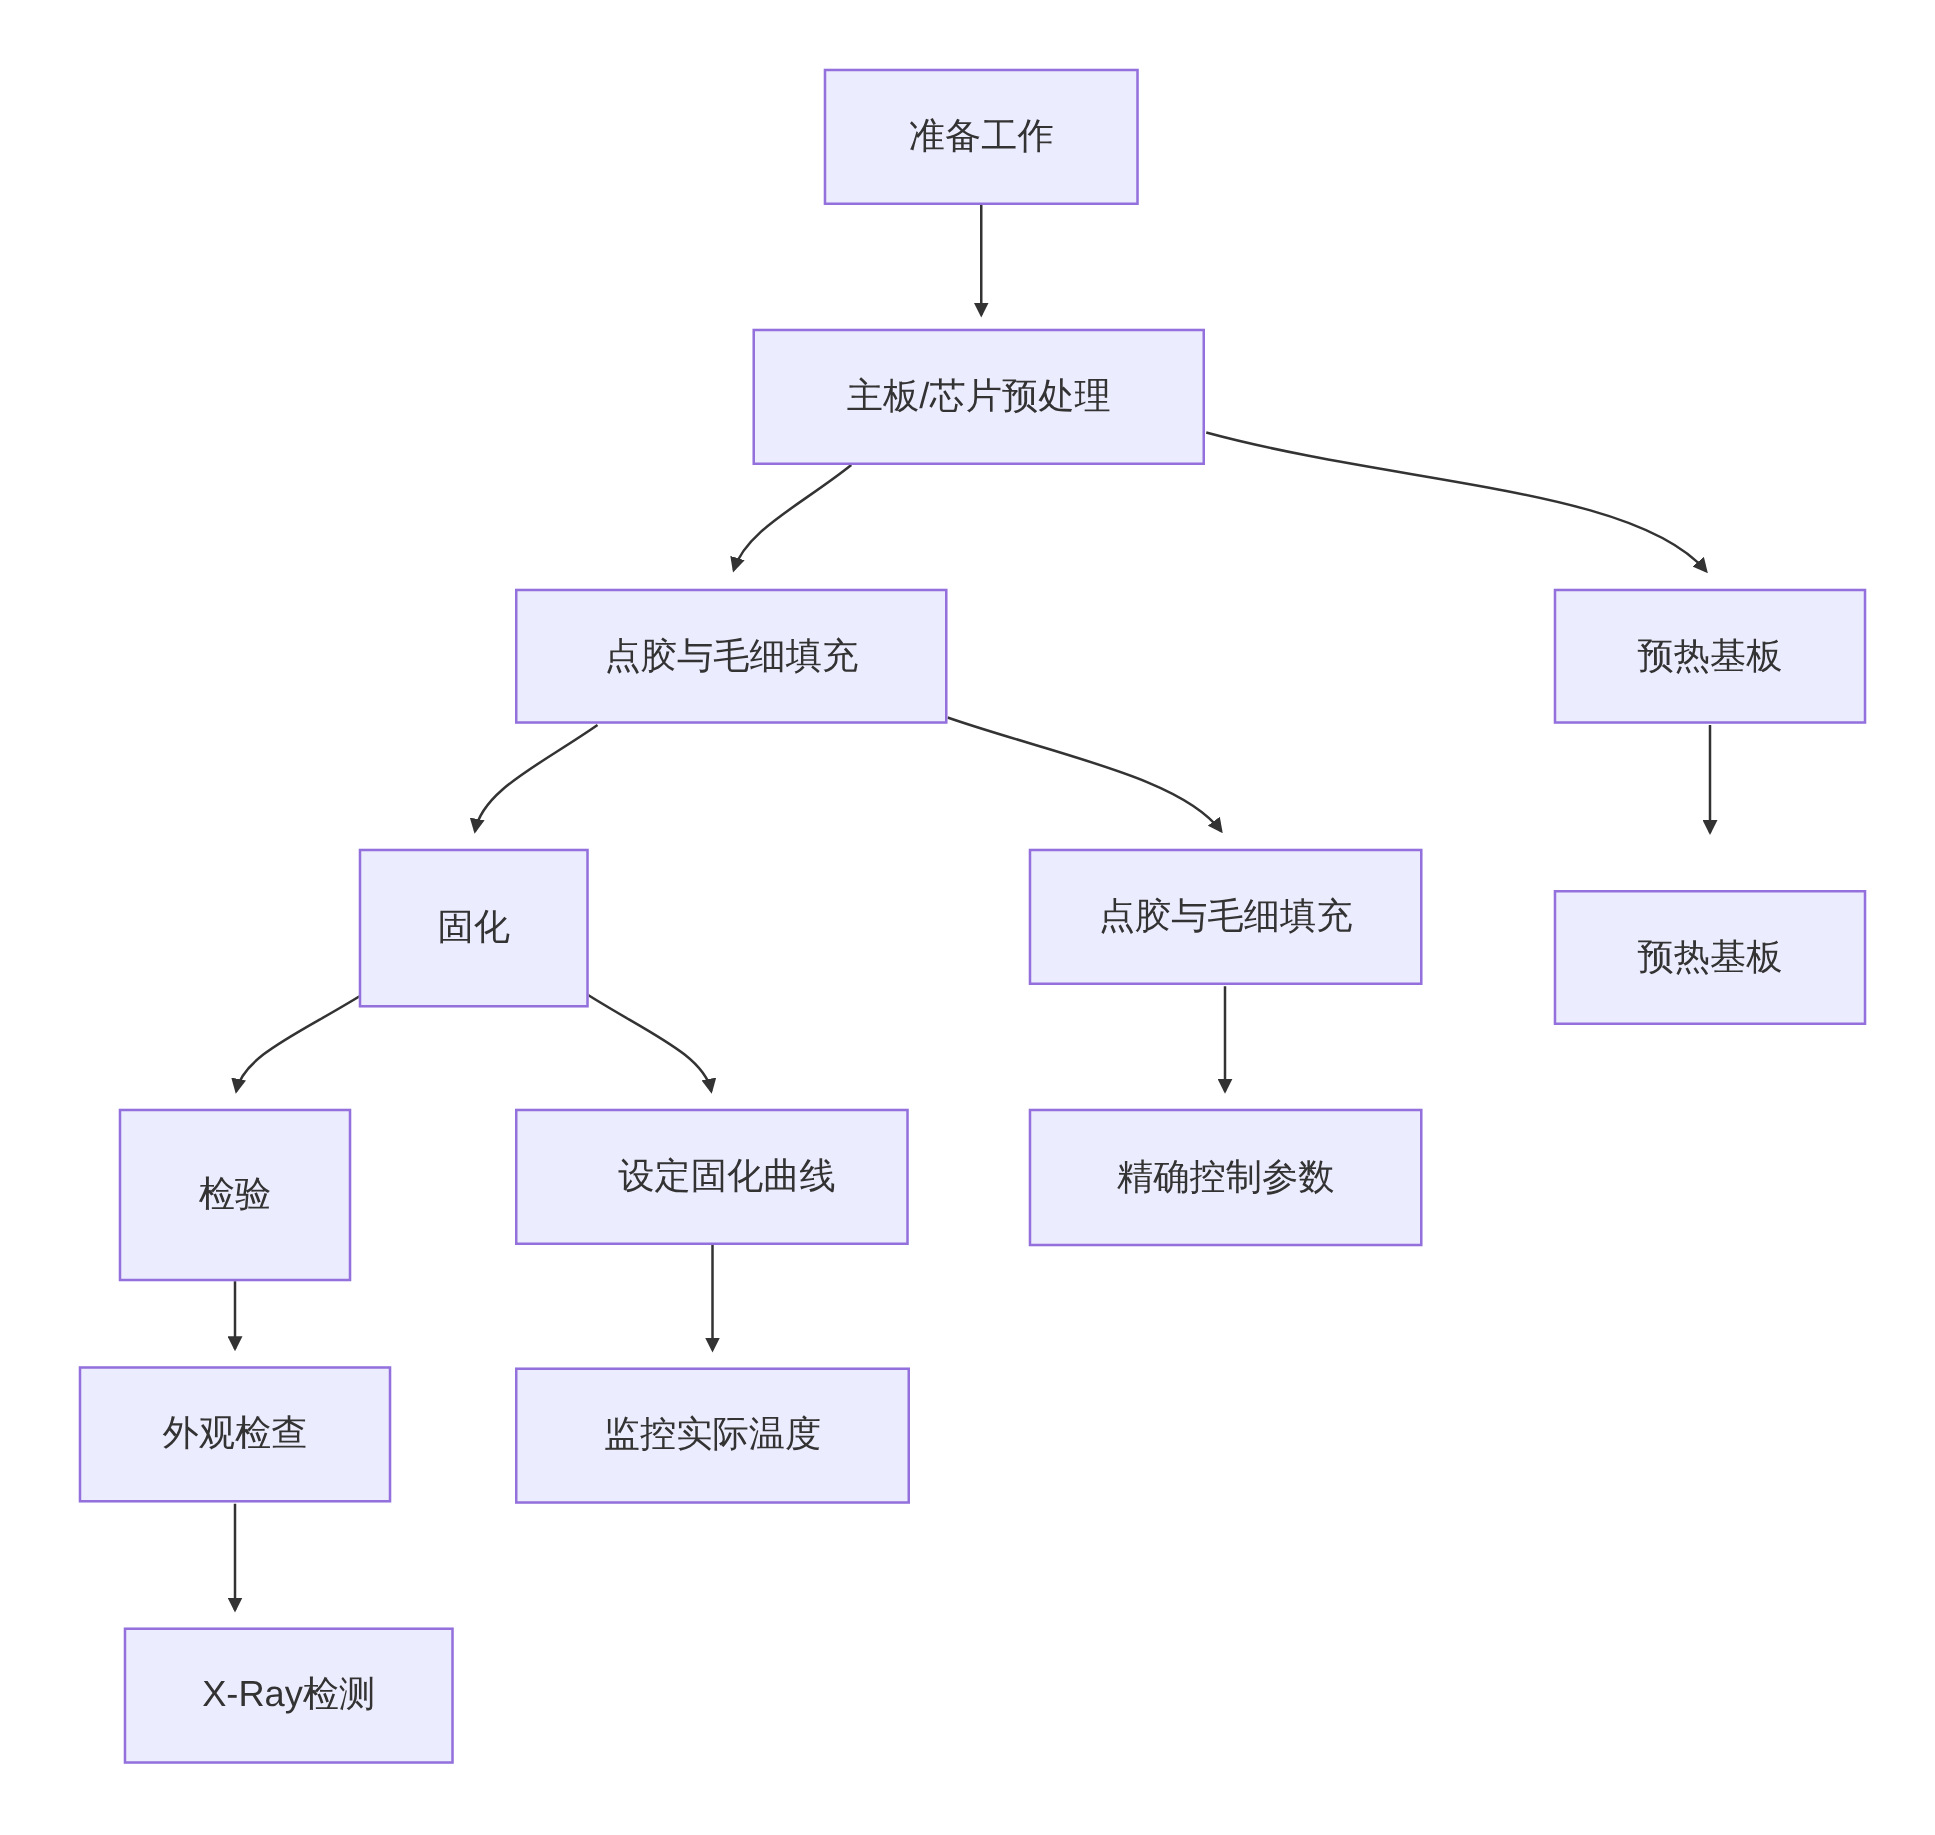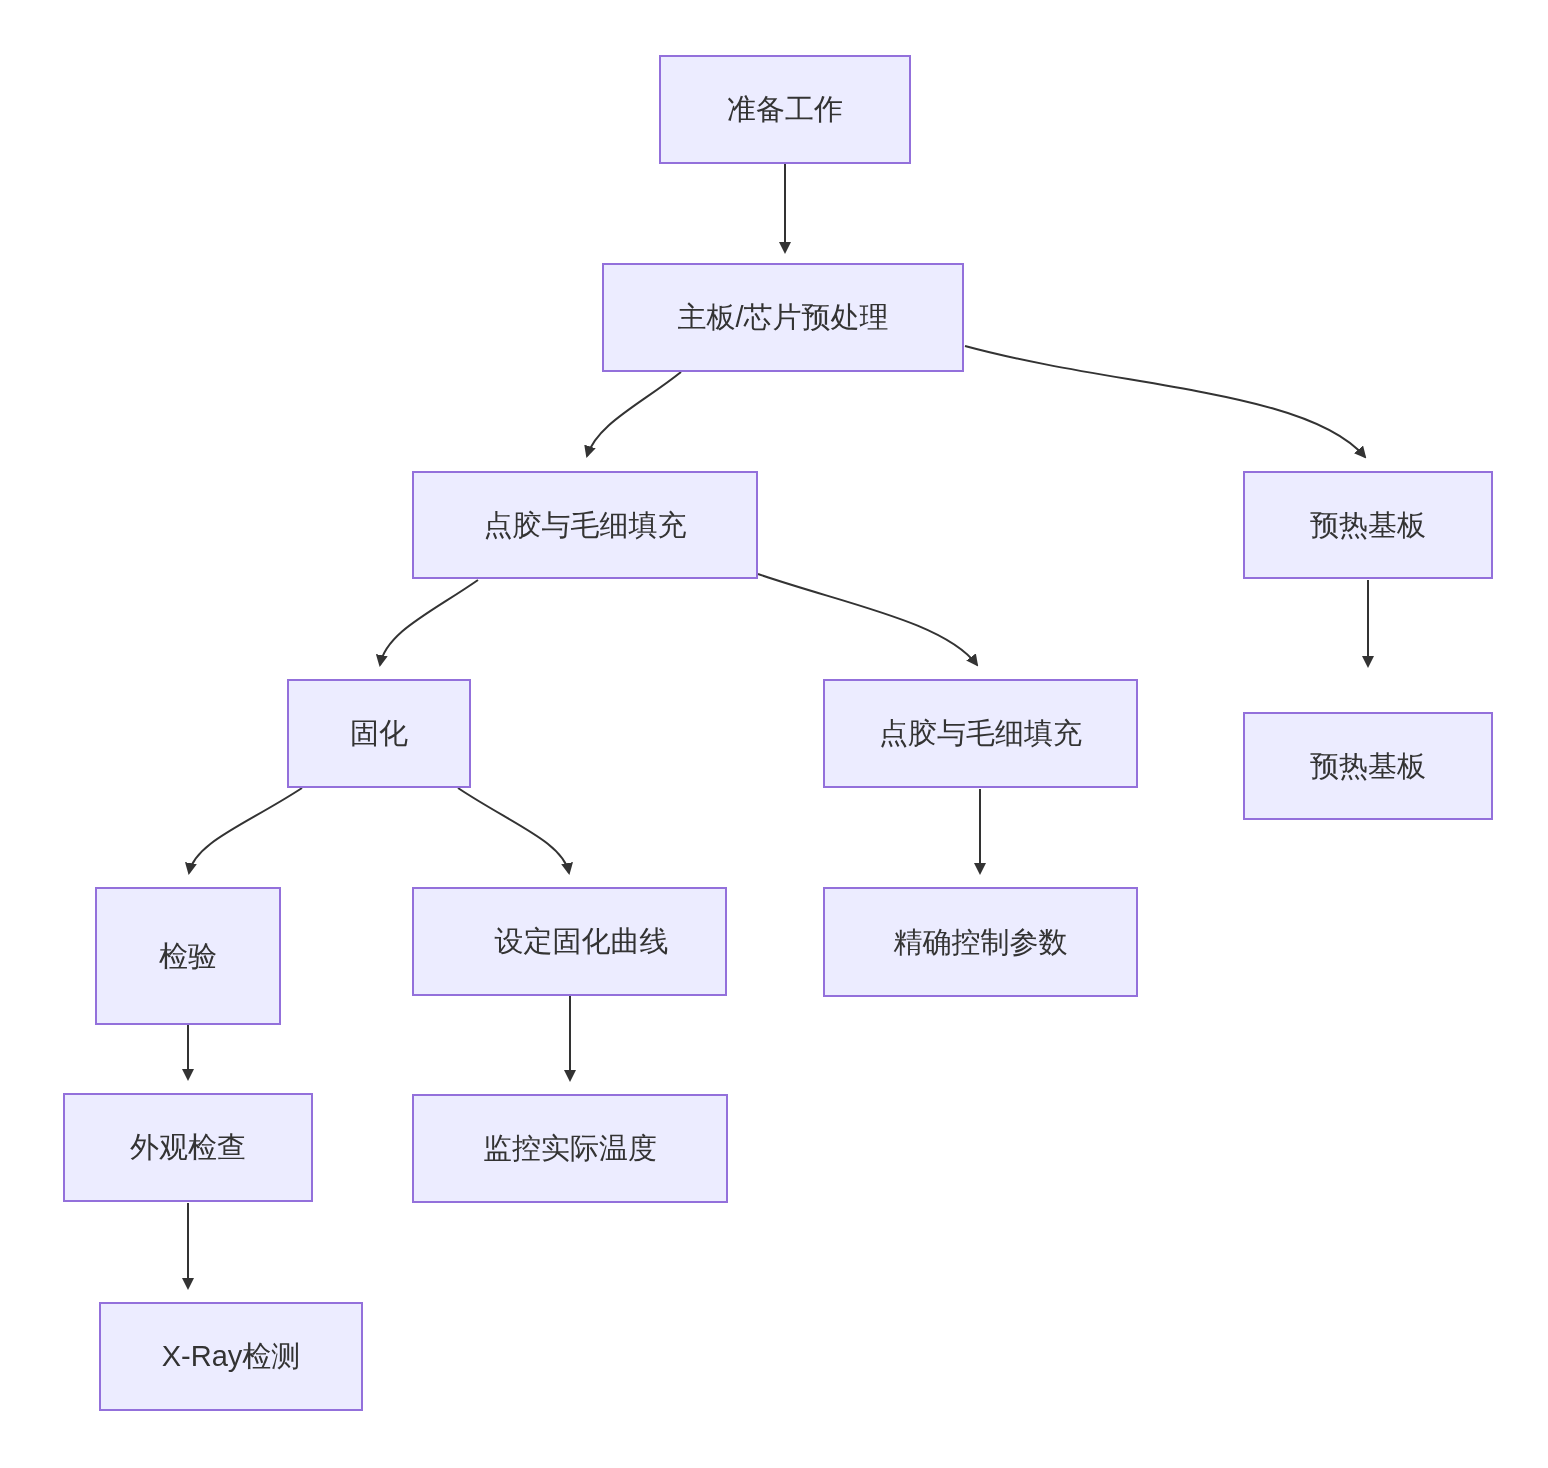--- a/index.html
+++ b/index.html
@@ -68,21 +68,21 @@
   </svg>
 
   <div class="node" style="left:659px; top:55px; width:252px; height:109px;">准备工作</div>
 
   <div class="node" style="left:602px; top:263px; width:362px; height:109px;">主板/芯片预处理</div>
 
   <div class="node" style="left:412px; top:471px; width:346px; height:108px;">点胶与毛细填充</div>
 
   <div class="node" style="left:1243px; top:471px; width:250px; height:108px;">预热基板</div>
 
-  <div class="node" style="left:287px; top:679px; width:184px; height:109px;">固化</div>
+  <div class="node" style="left:287px; top:679px; width:184px; height:127px;">固化</div>
 
   <div class="node" style="left:823px; top:679px; width:315px; height:109px;">点胶与毛细填充</div>
 
   <div class="node" style="left:1243px; top:680px; width:250px; height:108px;margin-top:32px;">预热基板</div>
 
   <div class="node" style="left:95px; top:887px; width:186px; height:138px;">检验</div>
 
   <div class="node" style="left:412px; top:887px; width:315px; height:109px;padding-left:24px;">设定固化曲线</div>
 
   <div class="node" style="left:823px; top:887px; width:315px; height:110px;">精确控制参数</div>

